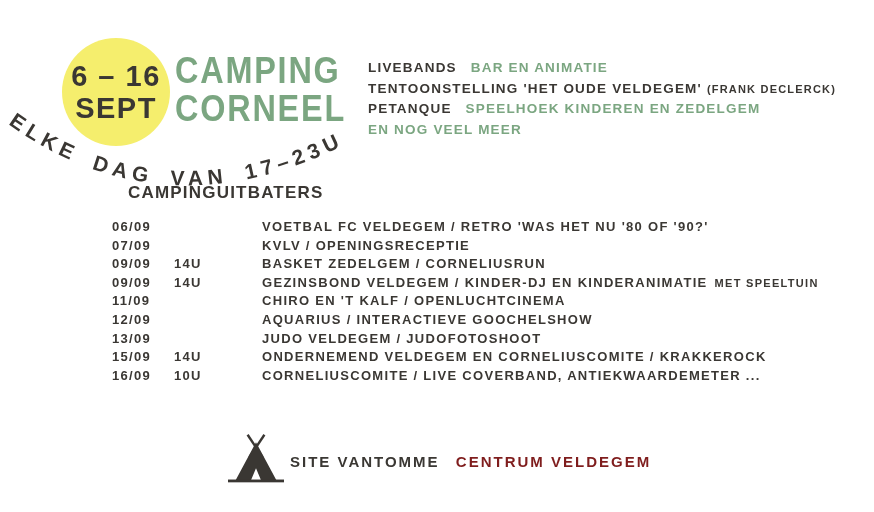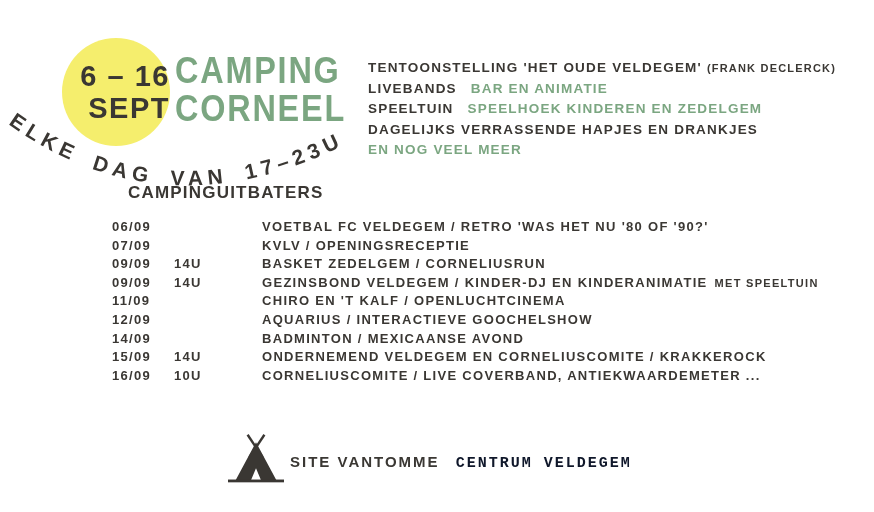--- a/index.html
+++ b/index.html
@@ -3,21 +3,21 @@
 <meta charset="utf-8">
 <style>
   html,body{margin:0;padding:0;background:#fff;}
   #poster{
     position:relative;width:874px;height:512px;background:#ffffff;overflow:hidden;
     font-family:"Liberation Sans",sans-serif;font-weight:700;color:#3a3733;
   }
   
   .badge{
     position:absolute;left:62px;top:38px;width:108px;height:108px;border-radius:50%;
-    background:#f5ee6d;display:flex;flex-direction:column;align-items:flex-end;justify-content:center;
+    background:#f5ee6d;display:flex;flex-direction:column;align-items:center;justify-content:center;
   }
   .badge .line{font-size:29px;line-height:32px;letter-spacing:1.5px;color:#3a3733;white-space:nowrap;}
   
   .title{
     position:absolute;left:175px;top:52px;color:#7ba681;
     font-size:36px;line-height:38px;letter-spacing:2px;
     transform:scale(0.9,1);transform-origin:left top;white-space:nowrap;
   }
   
   .arc-svg{position:absolute;left:2px;top:96px;width:380px;height:116px;overflow:visible;}
@@ -39,21 +39,21 @@
   .program{position:absolute;left:112px;top:218px;width:700px;}
   .row{display:flex;font-size:13px;line-height:18.6px;letter-spacing:1.3px;white-space:nowrap;}
   .cell-date{width:150px;flex:0 0 150px;}
   .cell-date .time:not(:empty){margin-left:23px;}
   .cell-event span.small:not(:empty){margin-left:7px;}
   
   .tent{position:absolute;left:228px;top:433px;}
   .footer-text{
     position:absolute;left:290px;top:453px;font-size:15px;letter-spacing:2px;white-space:nowrap;
   }
-  .footer-text .green{color:#0f172a;margin-left:10px;font-family:Liberation Mono, monospace;}
+  .footer-text .green{color:#7f1d1d;margin-left:10px;}
 </style>
 </head>
 <body>
 
 <div id="poster">
 
   <div class="badge">
     <div class="line">6 – 16</div>
     <div class="line">SEPT</div>
   </div>
@@ -67,37 +67,32 @@
     <defs>
         <path id="arcPath" d="M 6 28 Q 165 142 352 44" fill="none"></path>
       </defs>
     <text>
       <textPath href="#arcPath" startOffset="0" textLength="355" lengthAdjust="spacing">ELKE DAG VAN 17–23U</textPath>
     </text>
   </svg>
 
   <div class="features">
     <div class="feature-line">
+      <span class="dark">LIVEBANDS</span>
+      <span class="green">BAR EN ANIMATIE</span>
+      <span class="dark small"></span>
+    </div>
+    <div class="feature-line">
       <span class="dark">TENTOONSTELLING 'HET OUDE VELDEGEM'</span>
       <span class="green"></span>
       <span class="dark small">(FRANK DECLERCK)</span>
     </div>
     <div class="feature-line">
-      <span class="dark">LIVEBANDS</span>
-      <span class="green">BAR EN ANIMATIE</span>
-      <span class="dark small"></span>
-    </div>
-    <div class="feature-line">
-      <span class="dark">SPEELTUIN</span>
+      <span class="dark">PETANQUE</span>
       <span class="green">SPEELHOEK KINDEREN EN ZEDELGEM</span>
-      <span class="dark small"></span>
-    </div>
-    <div class="feature-line">
-      <span class="dark">DAGELIJKS VERRASSENDE HAPJES EN DRANKJES</span>
-      <span class="green"></span>
       <span class="dark small"></span>
     </div>
     <div class="feature-line">
       <span class="dark"></span>
       <span class="green">EN NOG VEEL MEER</span>
       <span class="dark small"></span>
     </div>
   </div>
 
   <div class="program-heading">CAMPINGUITBATERS</div>
@@ -121,22 +116,22 @@
     </div>
     <div class="row">
       <span class="cell-date"><span>11/09</span><span class="time"></span></span>
       <span class="cell-event"><span>CHIRO EN 'T KALF / OPENLUCHTCINEMA</span><span class="small"></span></span>
     </div>
     <div class="row">
       <span class="cell-date"><span>12/09</span><span class="time"></span></span>
       <span class="cell-event"><span>AQUARIUS / INTERACTIEVE GOOCHELSHOW</span><span class="small"></span></span>
     </div>
     <div class="row">
-      <span class="cell-date"><span>14/09</span><span class="time"></span></span>
-      <span class="cell-event"><span>BADMINTON / MEXICAANSE AVOND</span><span class="small"></span></span>
+      <span class="cell-date"><span>13/09</span><span class="time"></span></span>
+      <span class="cell-event"><span>JUDO VELDEGEM / JUDOFOTOSHOOT</span><span class="small"></span></span>
     </div>
     <div class="row">
       <span class="cell-date"><span>15/09</span><span class="time">14U</span></span>
       <span class="cell-event"><span>ONDERNEMEND VELDEGEM EN CORNELIUSCOMITE / KRAKKEROCK</span><span class="small"></span></span>
     </div>
     <div class="row">
       <span class="cell-date"><span>16/09</span><span class="time">10U</span></span>
       <span class="cell-event"><span>CORNELIUSCOMITE / LIVE COVERBAND, ANTIEKWAARDEMETER ...</span><span class="small"></span></span>
     </div>
   </div>

